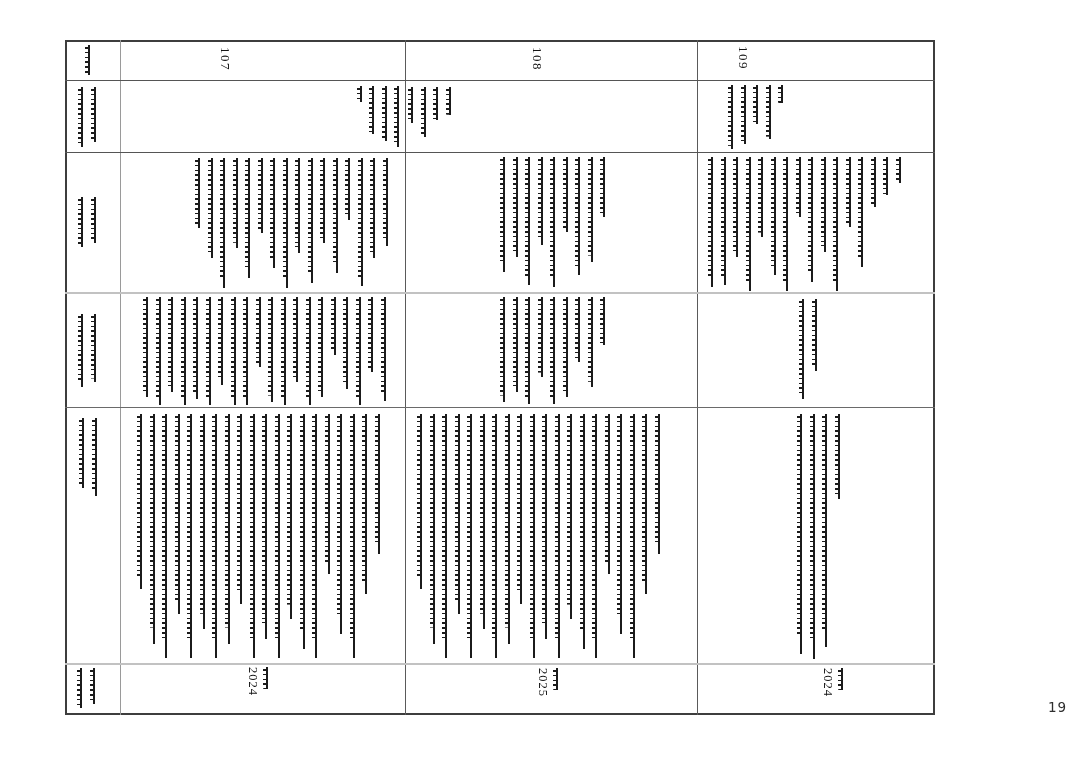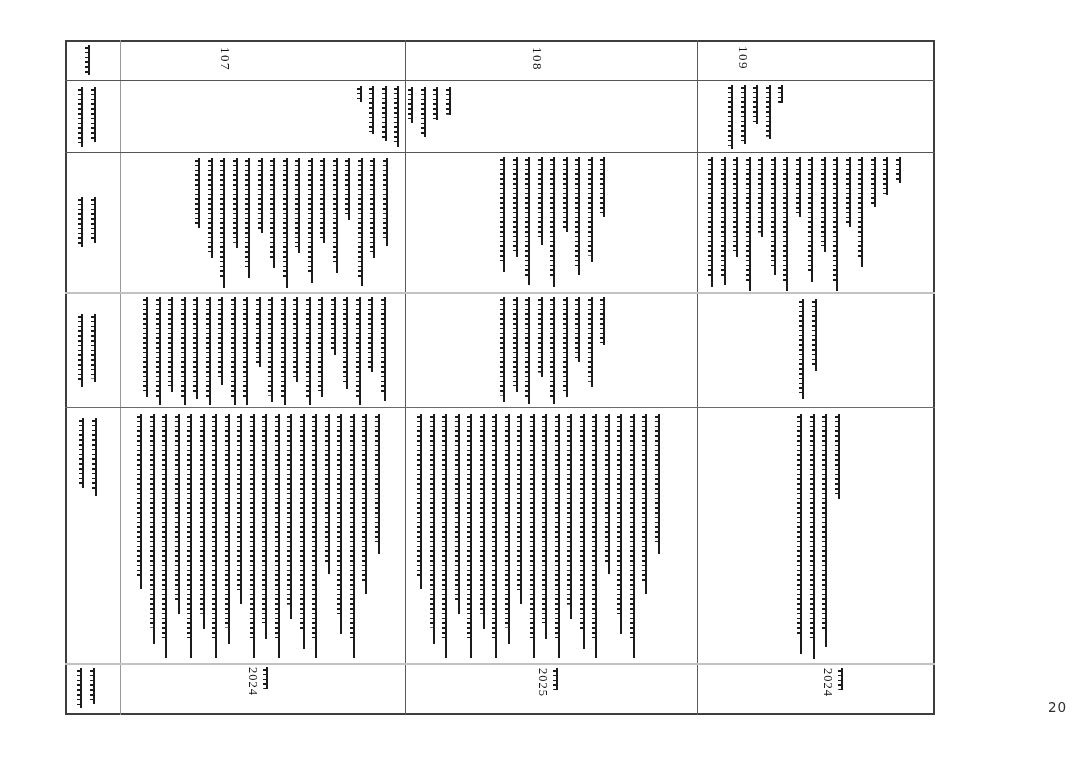--- a/index.html
+++ b/index.html
@@ -323,14 +323,14 @@
 
       <div class="gl h" style="top:40px"></div>
       <div class="gl h" style="top:112px"></div>
       <div class="gl h light" style="top:252px"></div>
       <div class="gl h" style="top:367px;background:#6a6a6a"></div>
       <div class="gl h light" style="top:623px"></div>
     </div>
 
   </div>
 
-  <div class="pagenum">20</div>
+  <div class="pagenum">19</div>
 </div>
 
 </body></html>

